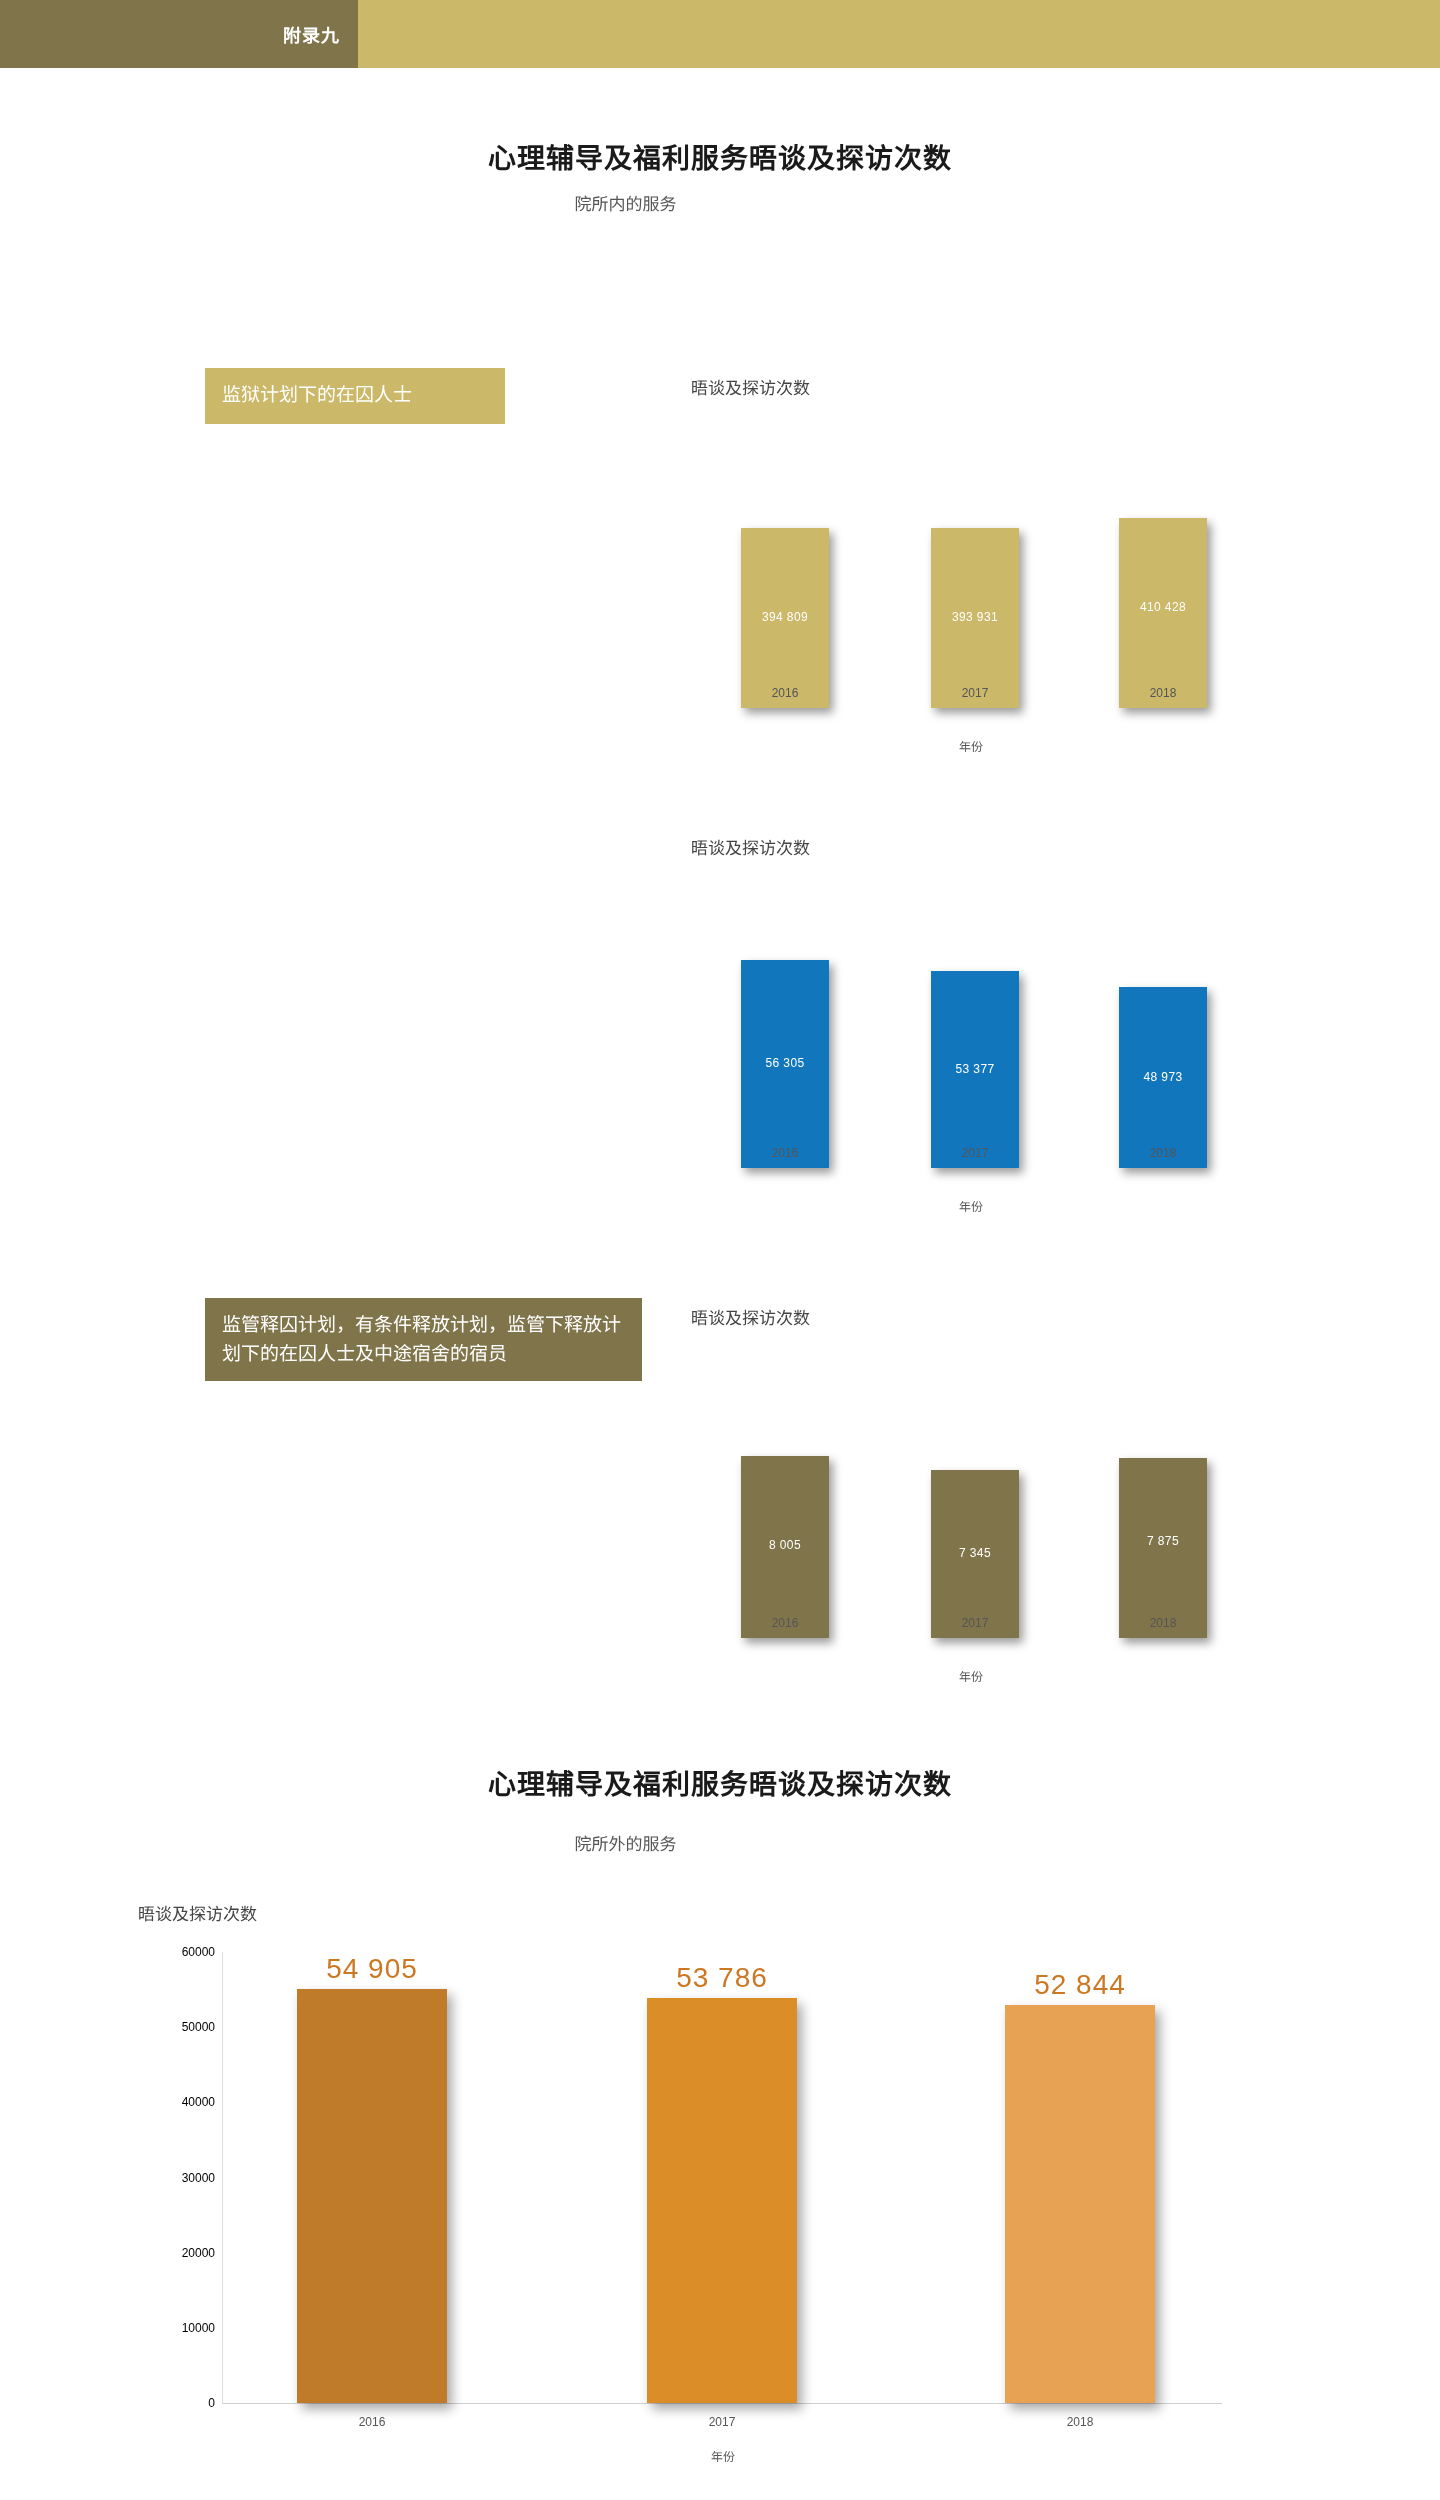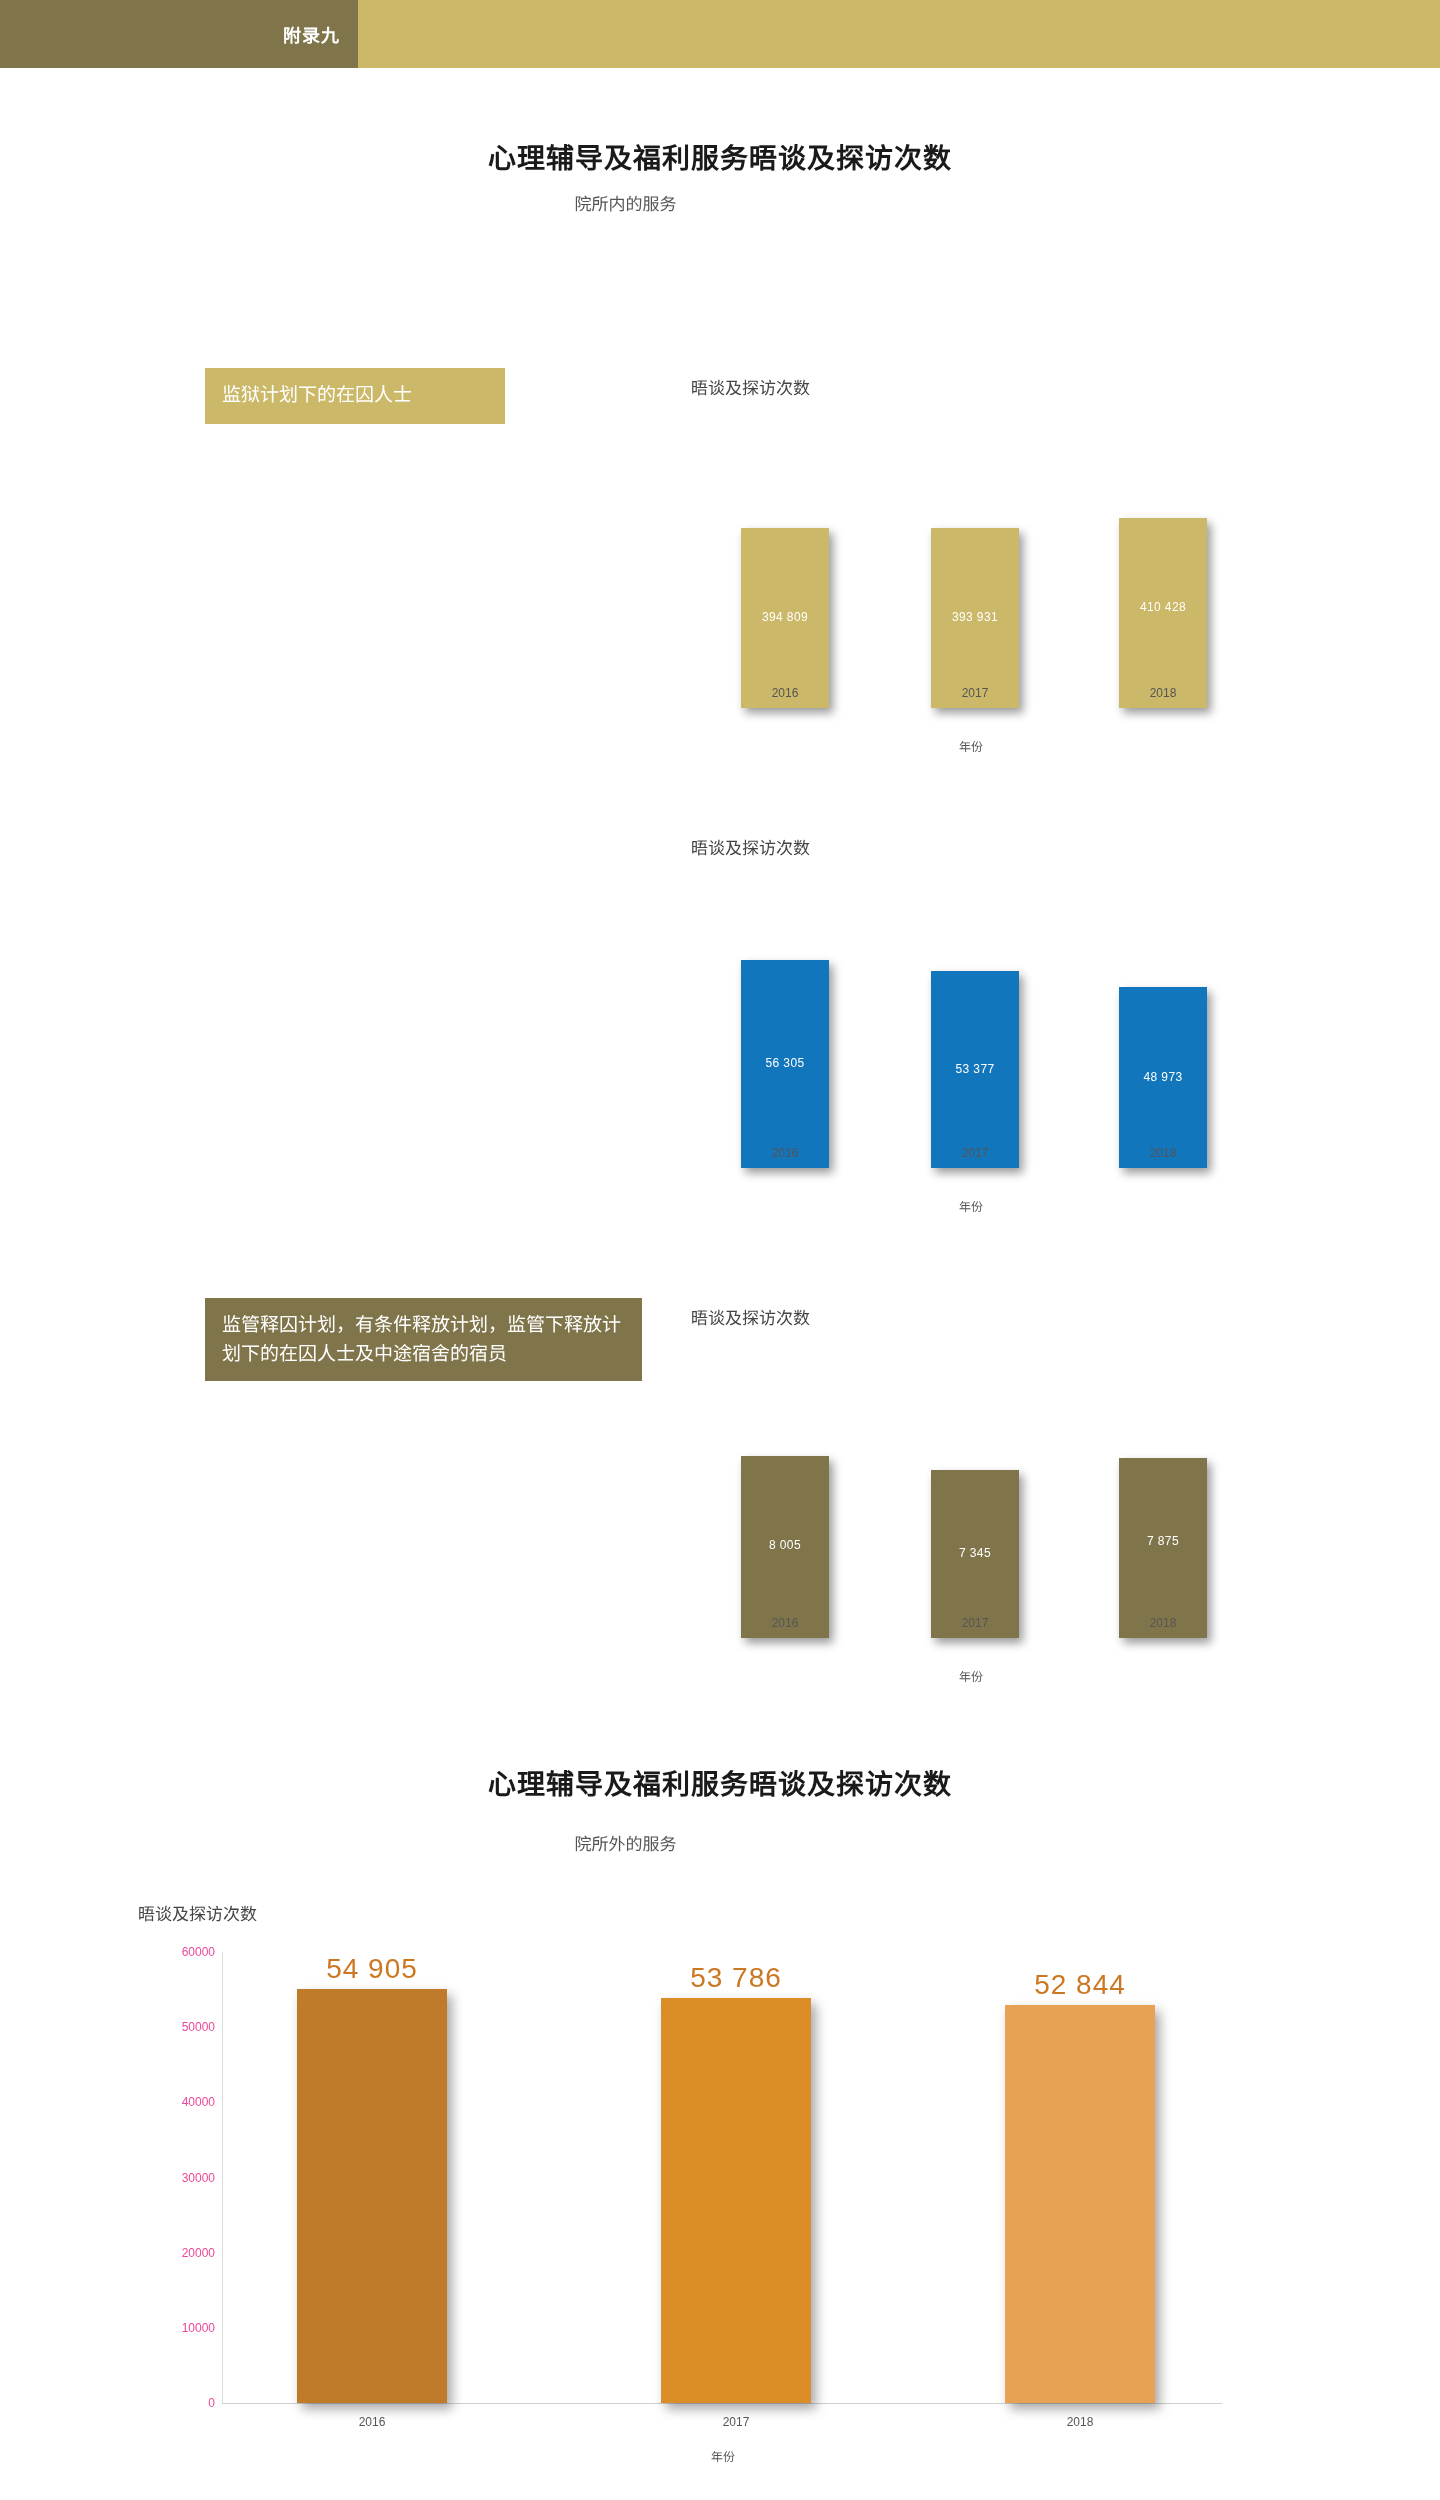--- a/index.html
+++ b/index.html
@@ -175,31 +175,31 @@
     height: 452px;
     border-left: 1px solid #dedede;
     border-bottom: 1px solid #d0d0d0;
   }
   .ytick {
     position: absolute;
     right: 100%;
     margin-right: 8px;
     transform: translateY(-50%);
     font-size: 12px;
-    color: #ec4899;
+    color: #000000;
     white-space: nowrap;
   }
   .big-group {
     position: absolute;
     bottom: 0;
     width: 150px;
     height: 452px;
   }
   .big-group.b0 { left: 74px; padding-left: 28px; }
-  .big-group.b1 { left: 438px; padding-left: 28px; }
+  .big-group.b1 { left: 424px; padding-left: 28px; }
   .big-group.b2 { left: 782px; }
 
   .big-bar {
     position: absolute;
     bottom: 0;
     left: 0;
     width: 150px;
     box-shadow: 5px 6px 11px rgba(0,0,0,0.35);
   }
   .big-value {

